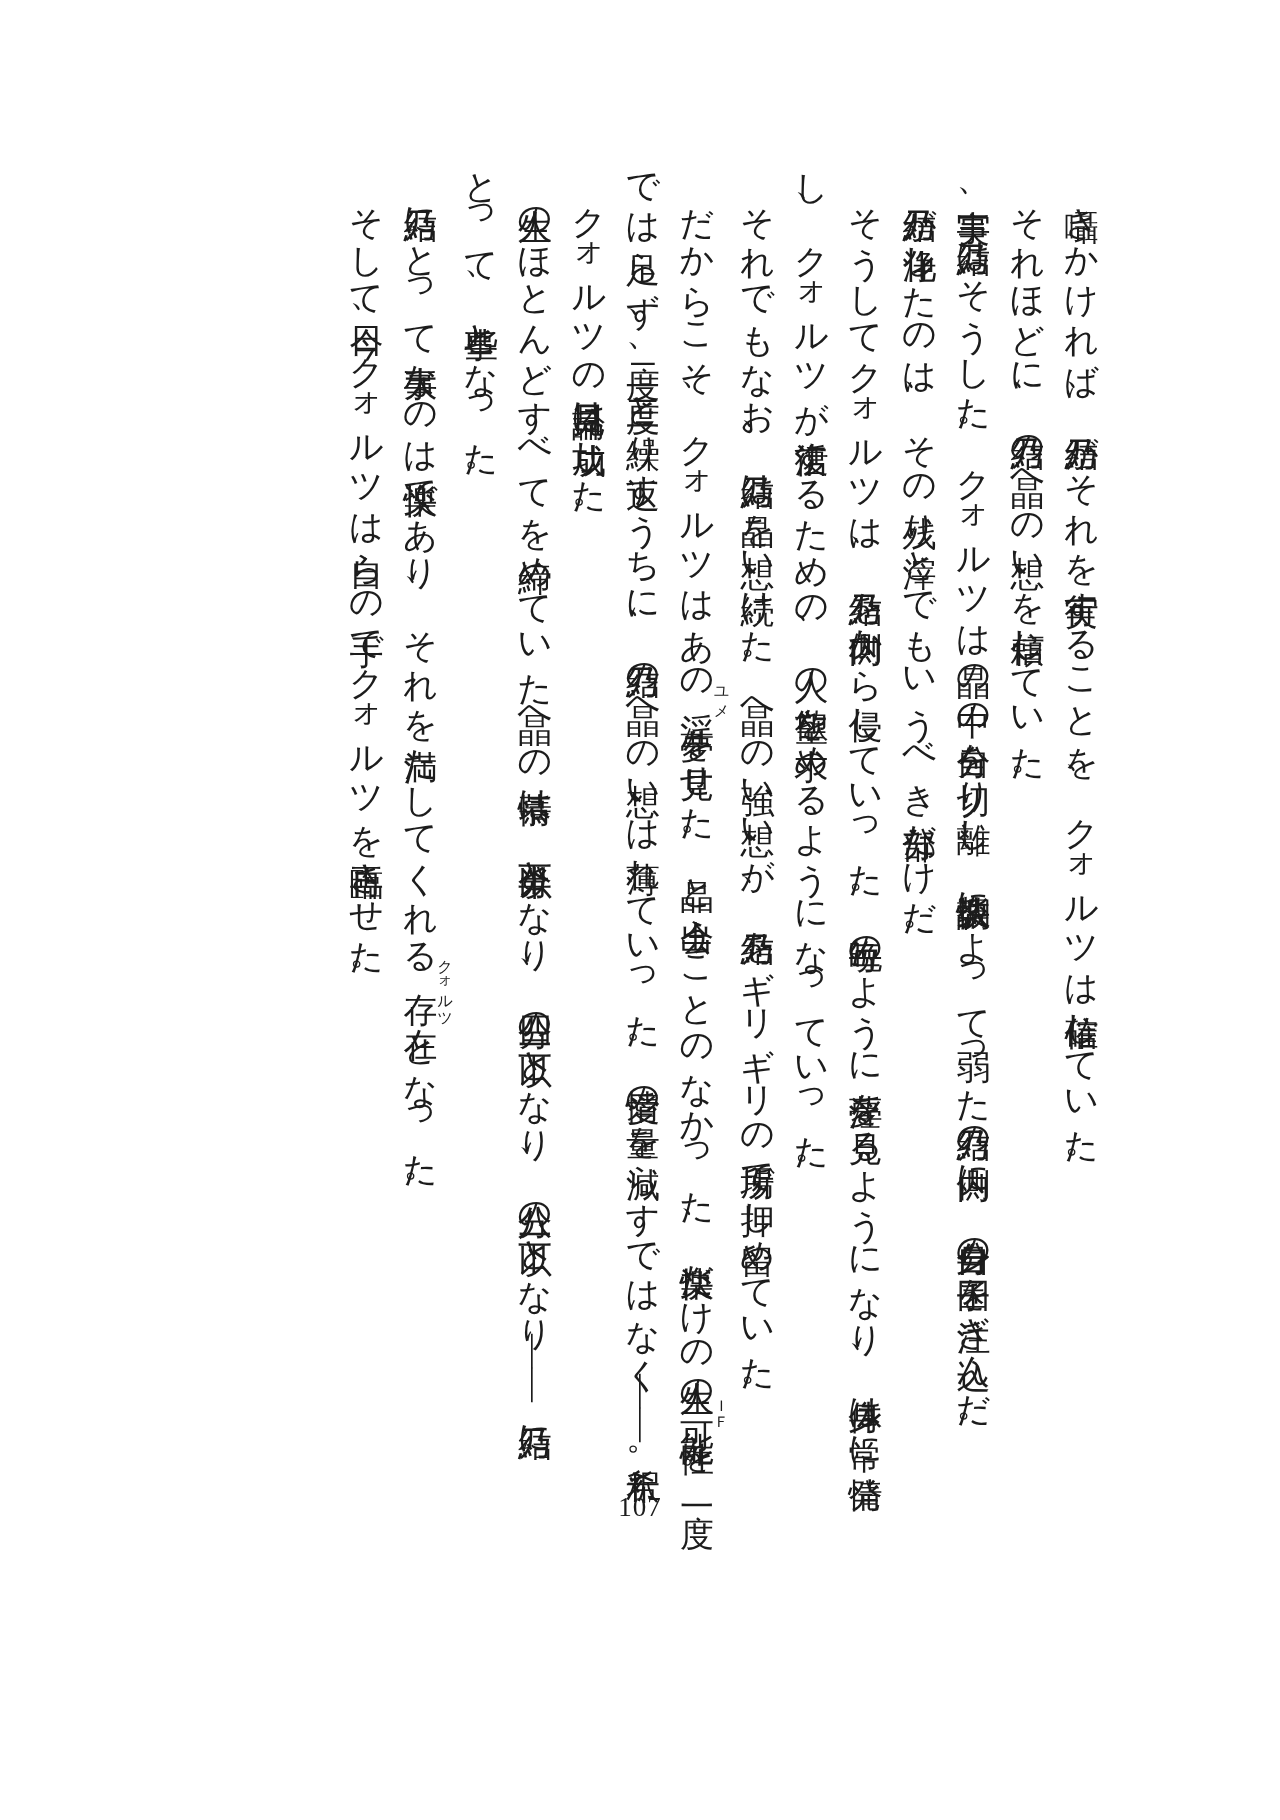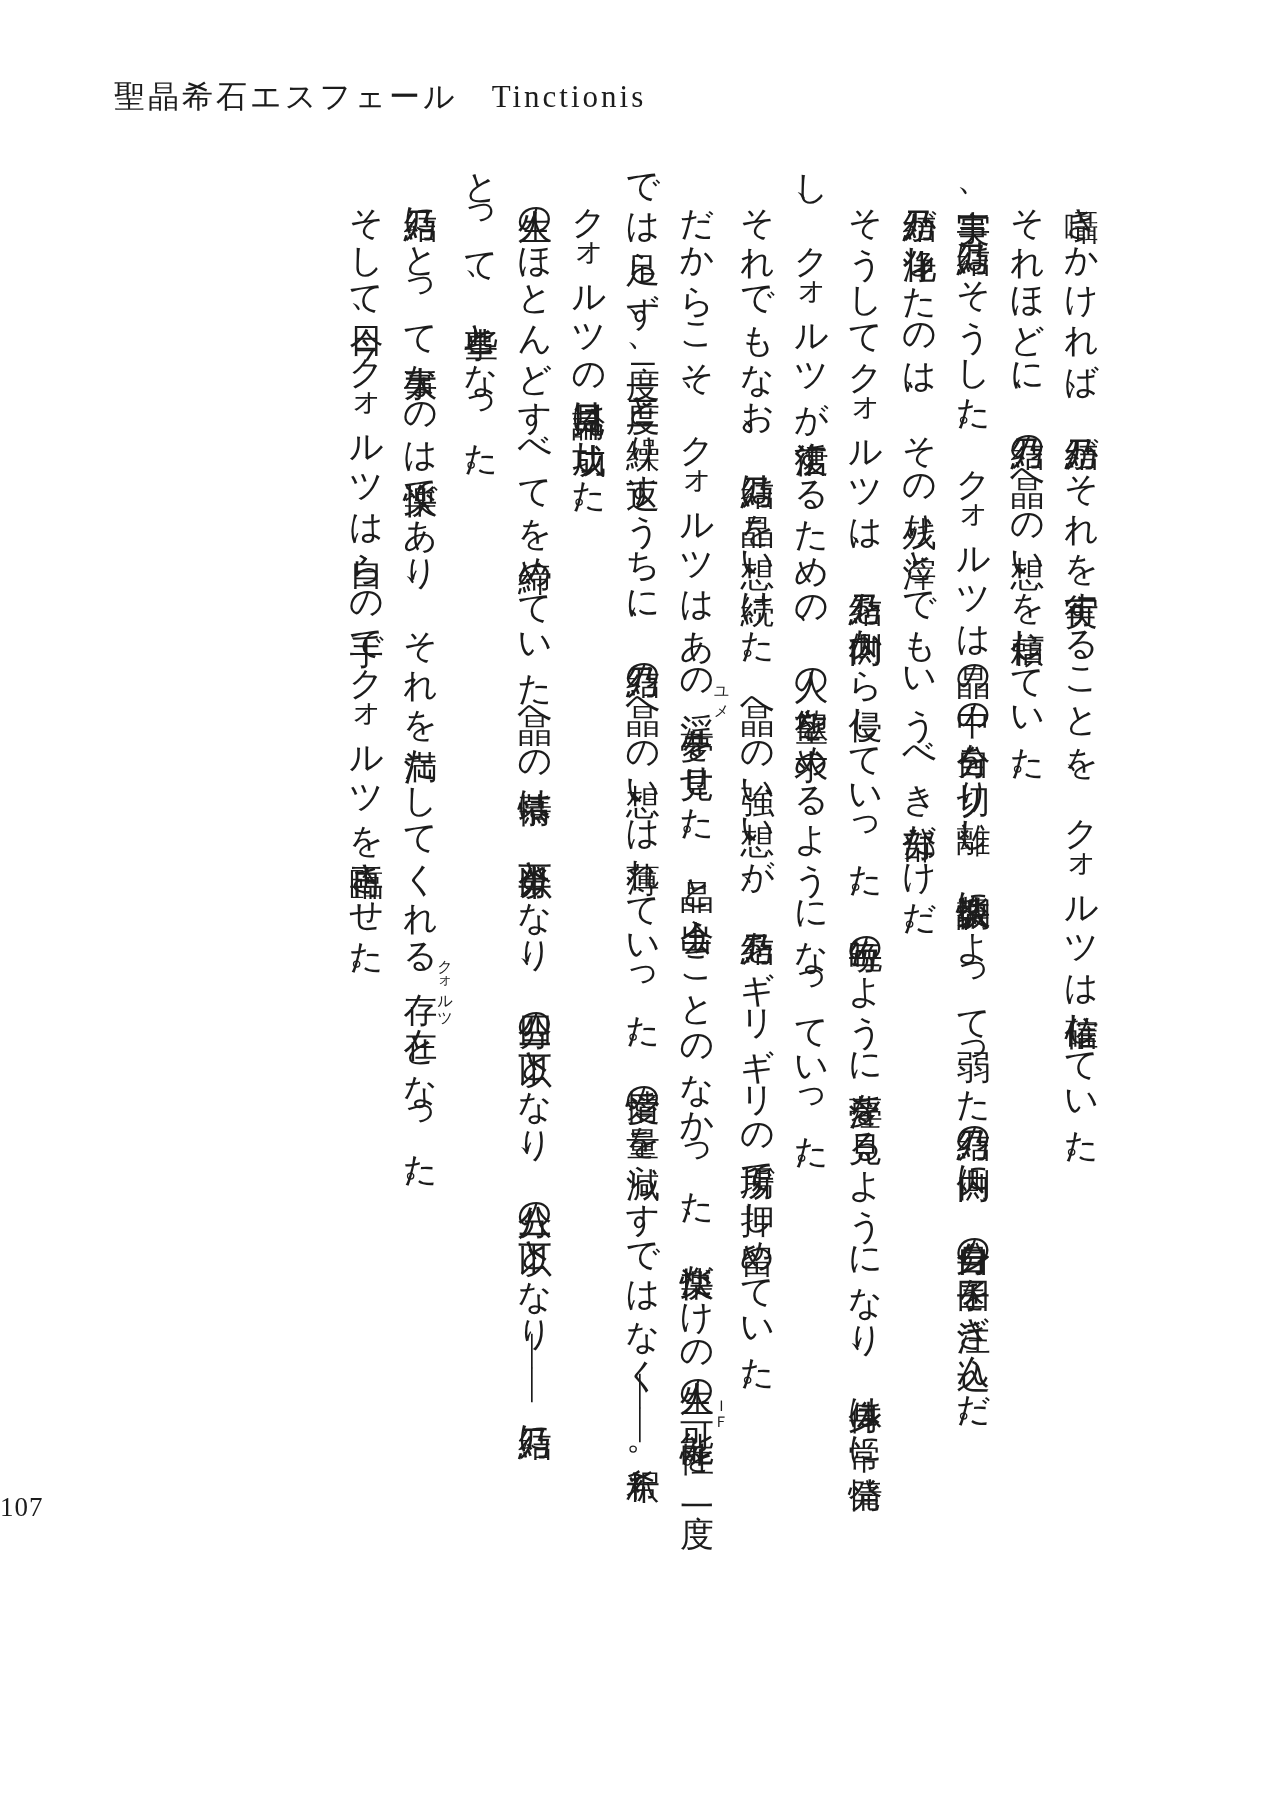--- a/index.html
+++ b/index.html
@@ -50,31 +50,31 @@
     font-size: 0.45em;
     letter-spacing: 0;
     line-height: 1;
     font-family: "Liberation Serif", "DejaVu Serif", serif;
   }
   .page-number {
     position: absolute;
     top: 1492px;
     left: 0;
     width: 100%;
+    text-align: center;
     font-size: 27px;
     letter-spacing: 1px;
     color: #1c1c1c;
   }
 </style>
 </head>
 <body>
 
 <div class="page">
 
-  <div class="running-head">聖晶希石エスフェール　Tinctionis</div>
 
   <div class="text-body" id="text-body">
       <p>囁きかければ、結乃がそれを実行することを、クォルツは確信していた。</p>
       <p>それほどに、結乃の晶への想いを信頼していた。</p>
       <p>事実、結乃はそうした。クォルツは晶の中の自分を切り離し、快楽調教によって弱った結乃の内側に、自分自身の因子を注ぎ込んだ。</p>
       <p>結乃が浄化したのは、その残り滓とでもいうべき部分だけだ。</p>
       <p>そうしてクォルツは、結乃を内側から侵していった。毎晩のように淫夢を見るようになり、身体は常に発情し、クォルツが復活するための、人の欲望を求めるようになっていった。</p>
       <p>それでもなお、結乃は晶を想い続けた。晶への強い想いが、結乃をギリギリの場所で押し留めていた。</p>
       <p>だからこそ、クォルツはあの<ruby>淫夢<rt>ユメ</rt></ruby>を見せた。晶と出会うことのなかった、快楽だけの人生の<ruby>可能性<rt>ＩＦ</rt></ruby>を。一度では足らず、二度、三度と繰り返すうちに、結乃の晶への想いは薄れていった。愛情の量を減らすではなく——希釈。</p>
       <p>クォルツの目論見は成功した。</p>

